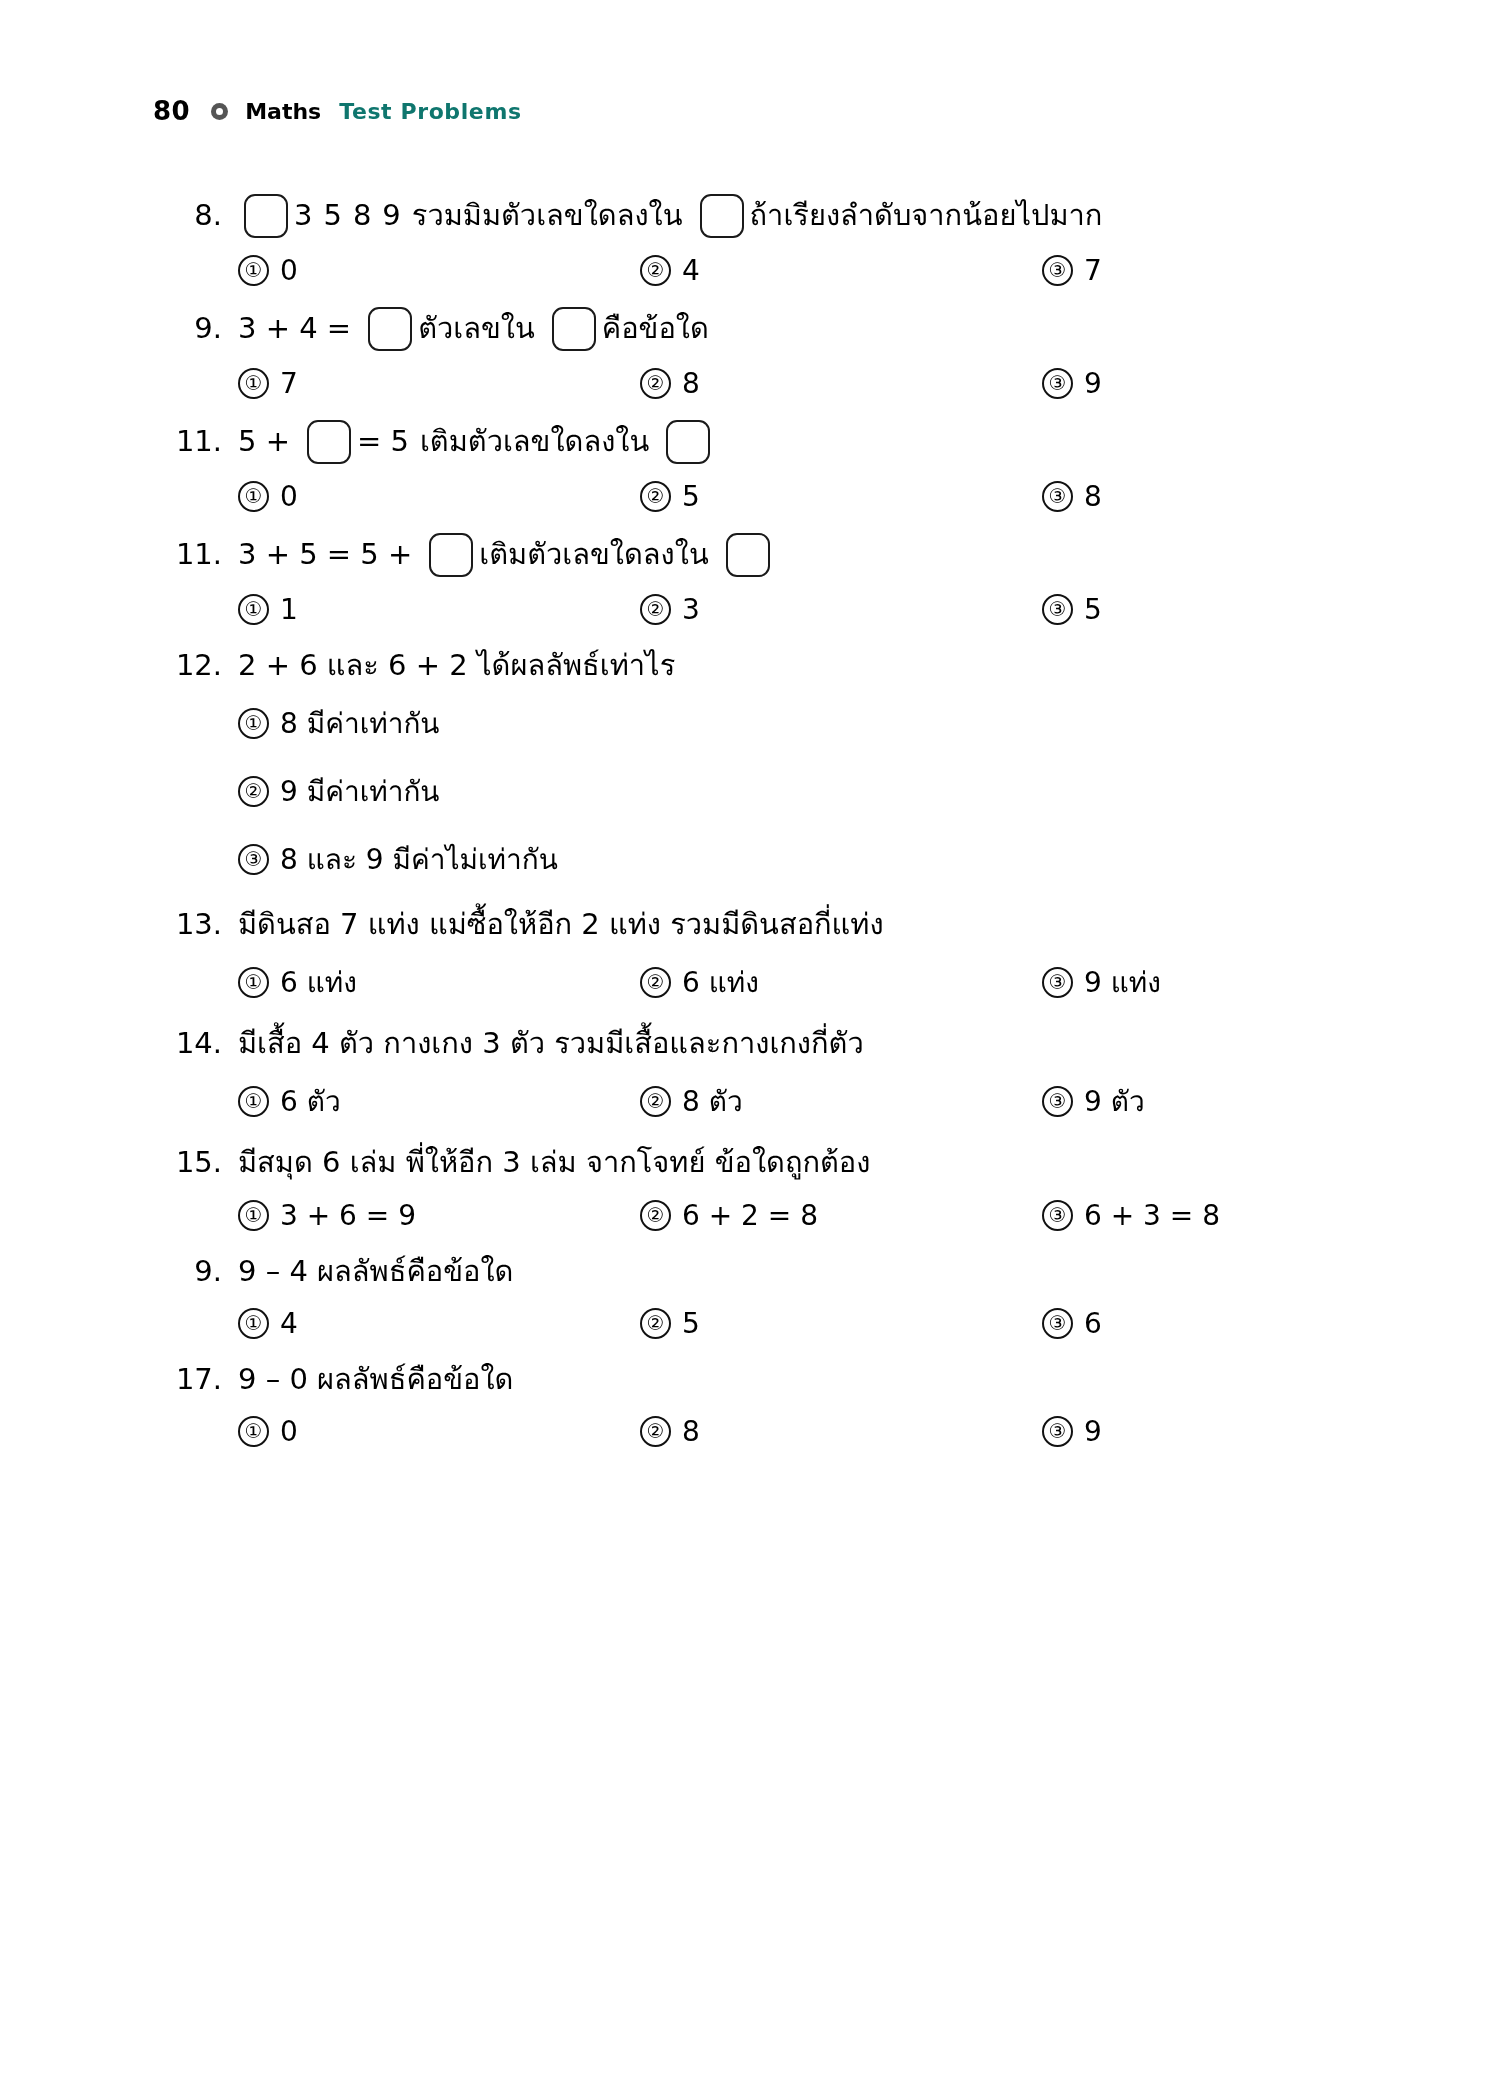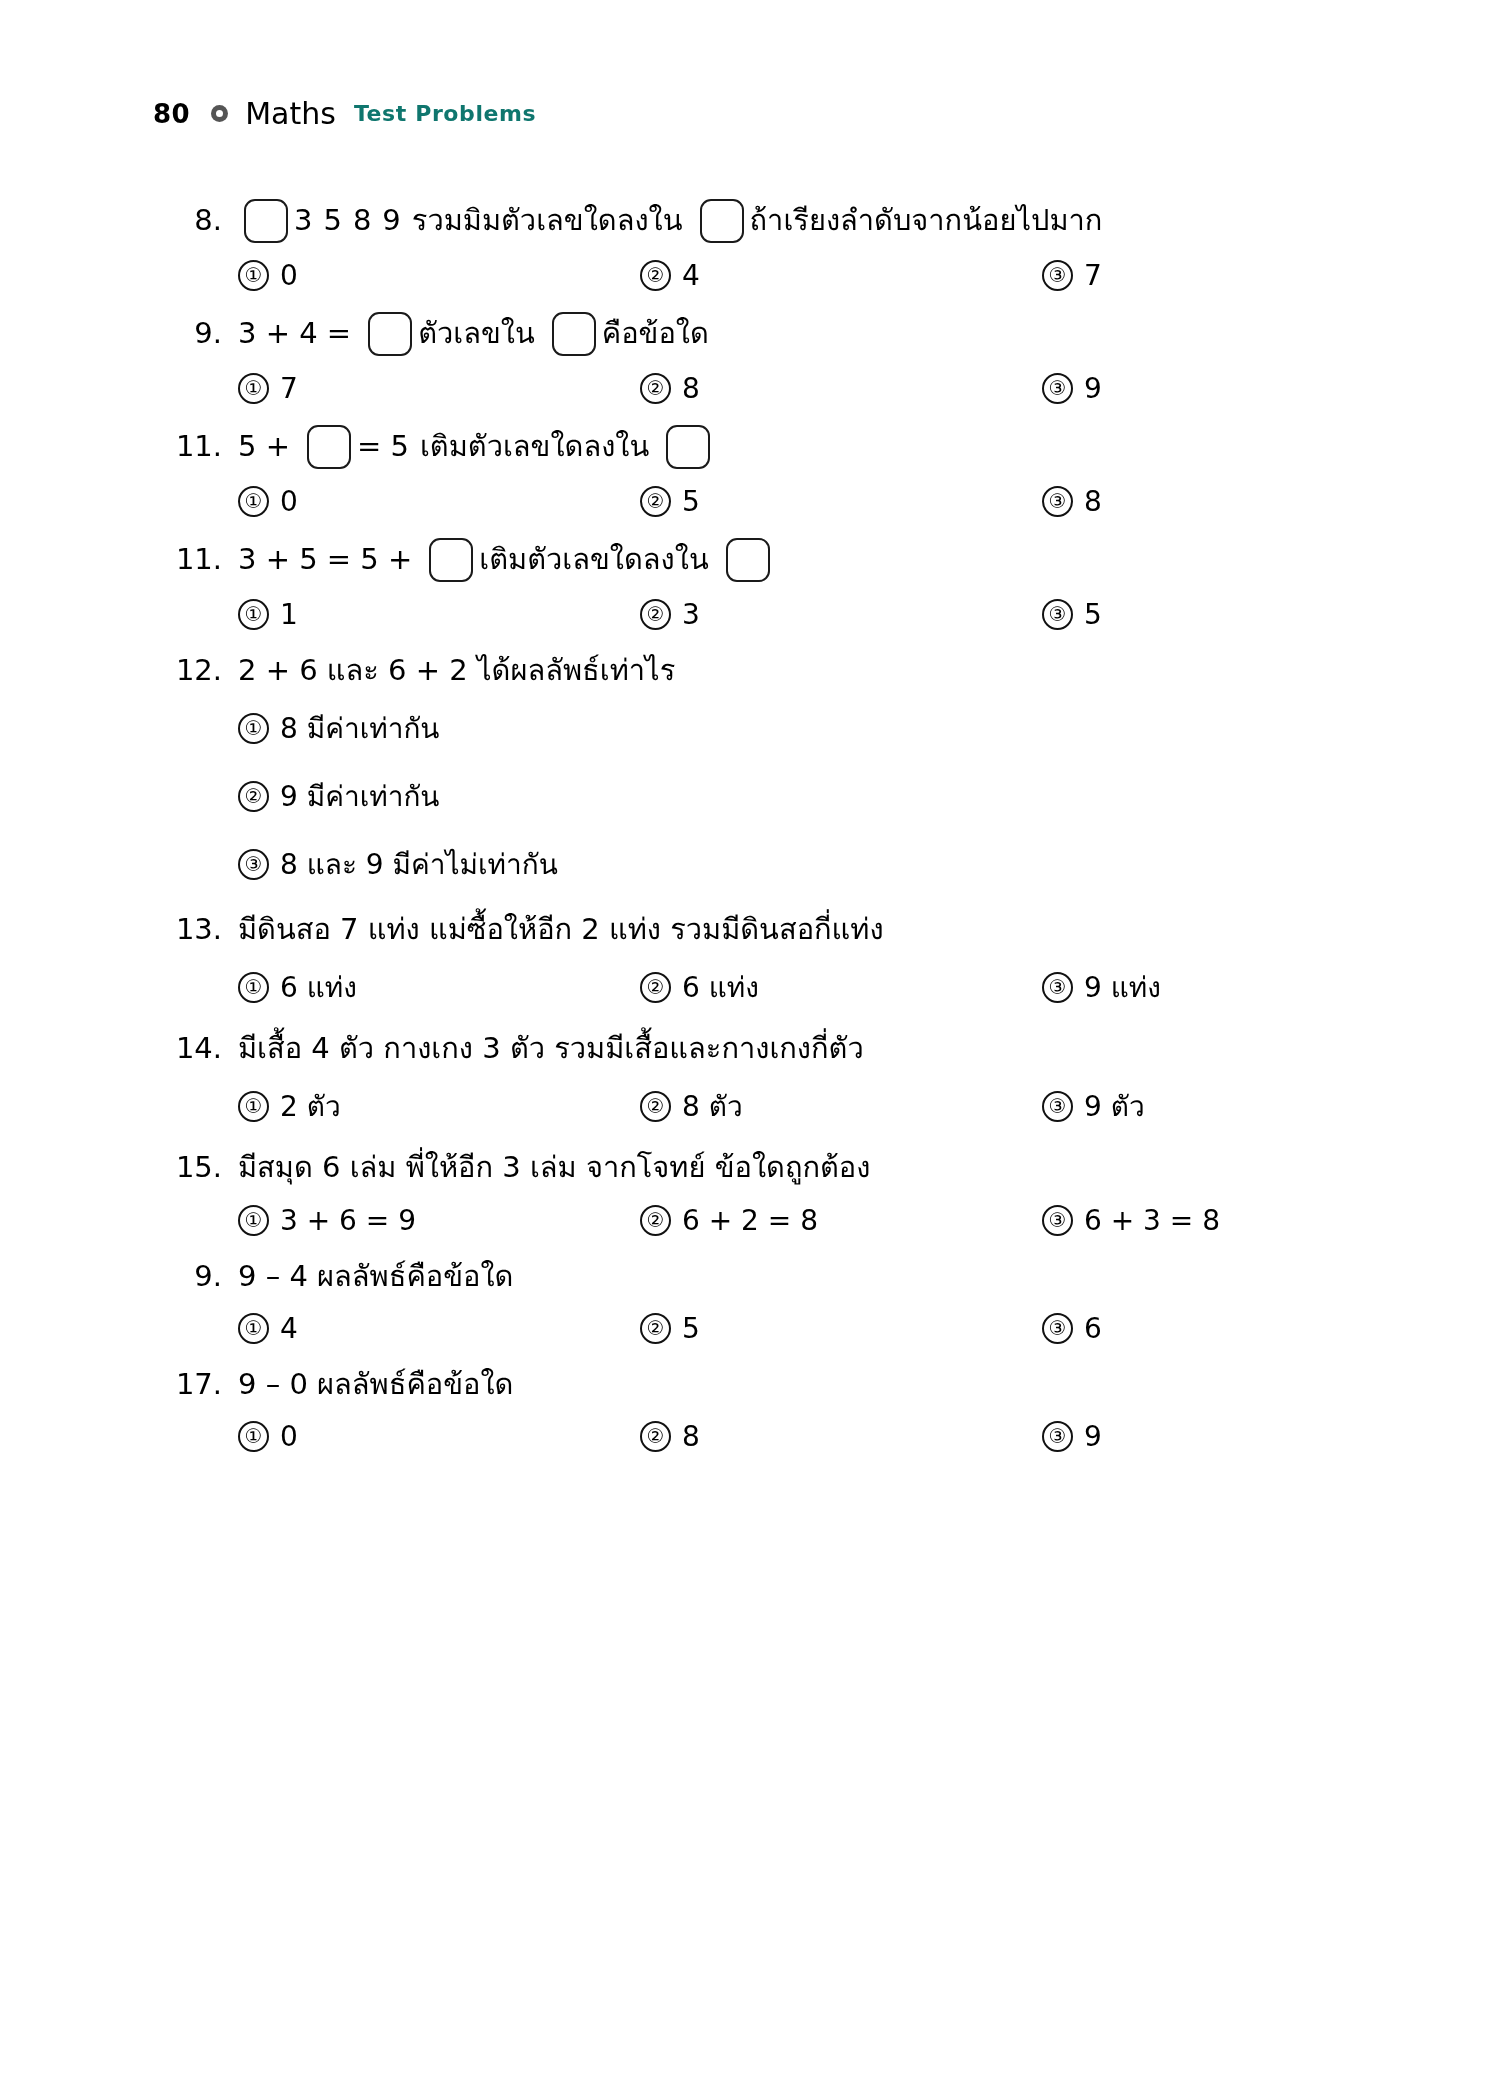--- a/index.html
+++ b/index.html
@@ -49,22 +49,22 @@
     content: "";
     position: absolute;
     left: 5px;
     top: 5px;
     width: 7px;
     height: 7px;
     border-radius: 50%;
     background: #ffffff;
   }
   .header .subject {
-    font-size: 30px;
-    font-weight: normal;
+    font-size: 22px;
+    font-weight: bold;
     letter-spacing: 0px;
   }
   .header .section-title {
     font-size: 22px;
     font-weight: bold;
     color: #0f766e;
     letter-spacing: 0.6px;
     margin-left: 6px;
   }
 
@@ -336,21 +336,21 @@
         <div class="q-line">
           <span class="q-num">14.</span>
           <span class="q-text">
             <span class="t">มีเสื้อ 4 ตัว กางเกง 3 ตัว รวมมีเสื้อและกางเกงกี่ตัว</span>
             <span class="sp"></span>
           </span>
         </div>
         <div class="choices">
           <div class="choice">
             <span class="marker">①</span>
-            <span class="ctext">2 ตัว</span>
+            <span class="ctext">6 ตัว</span>
           </div>
           <div class="choice">
             <span class="marker">②</span>
             <span class="ctext">8 ตัว</span>
           </div>
           <div class="choice">
             <span class="marker">③</span>
             <span class="ctext">9 ตัว</span>
           </div>
         </div>

